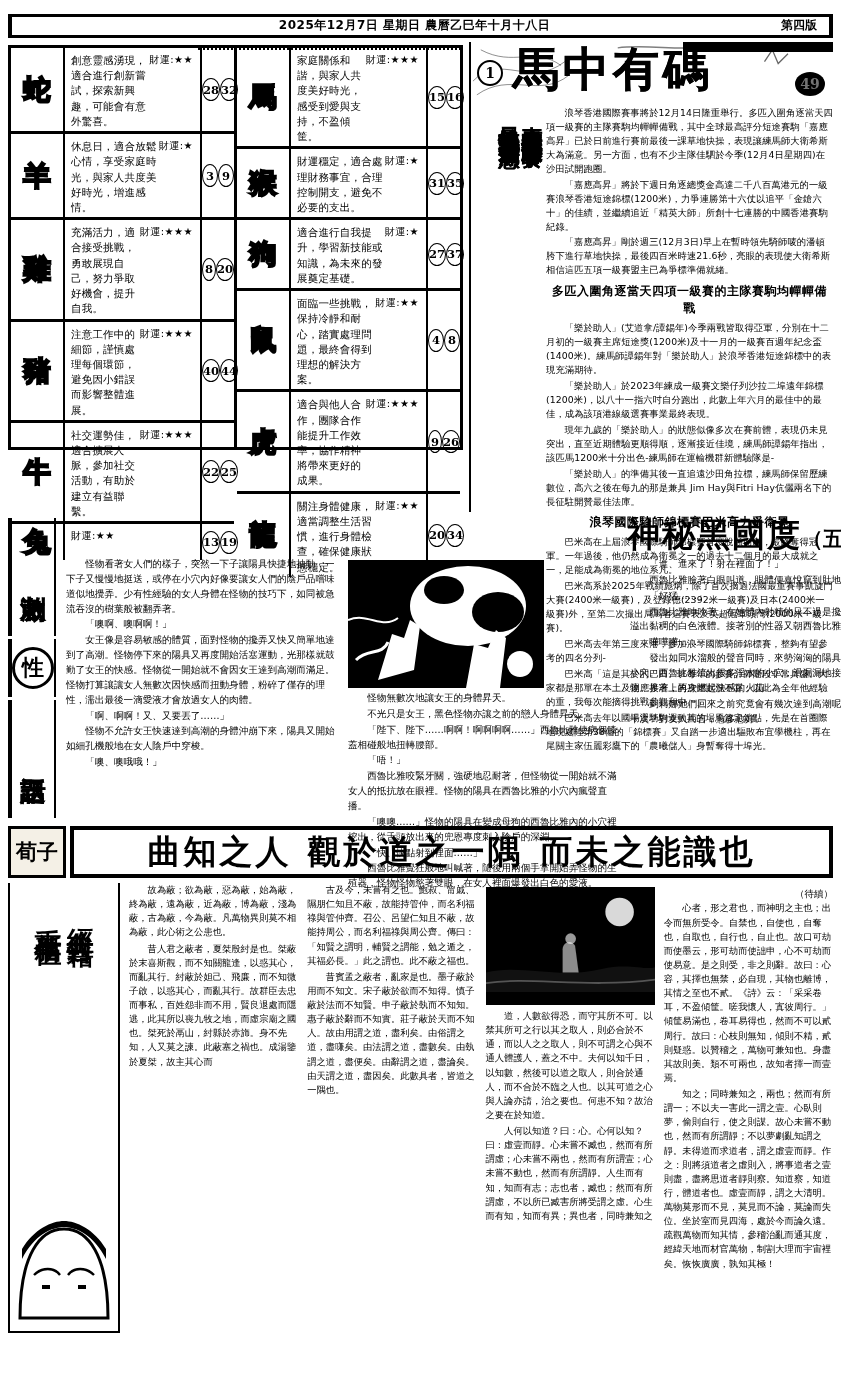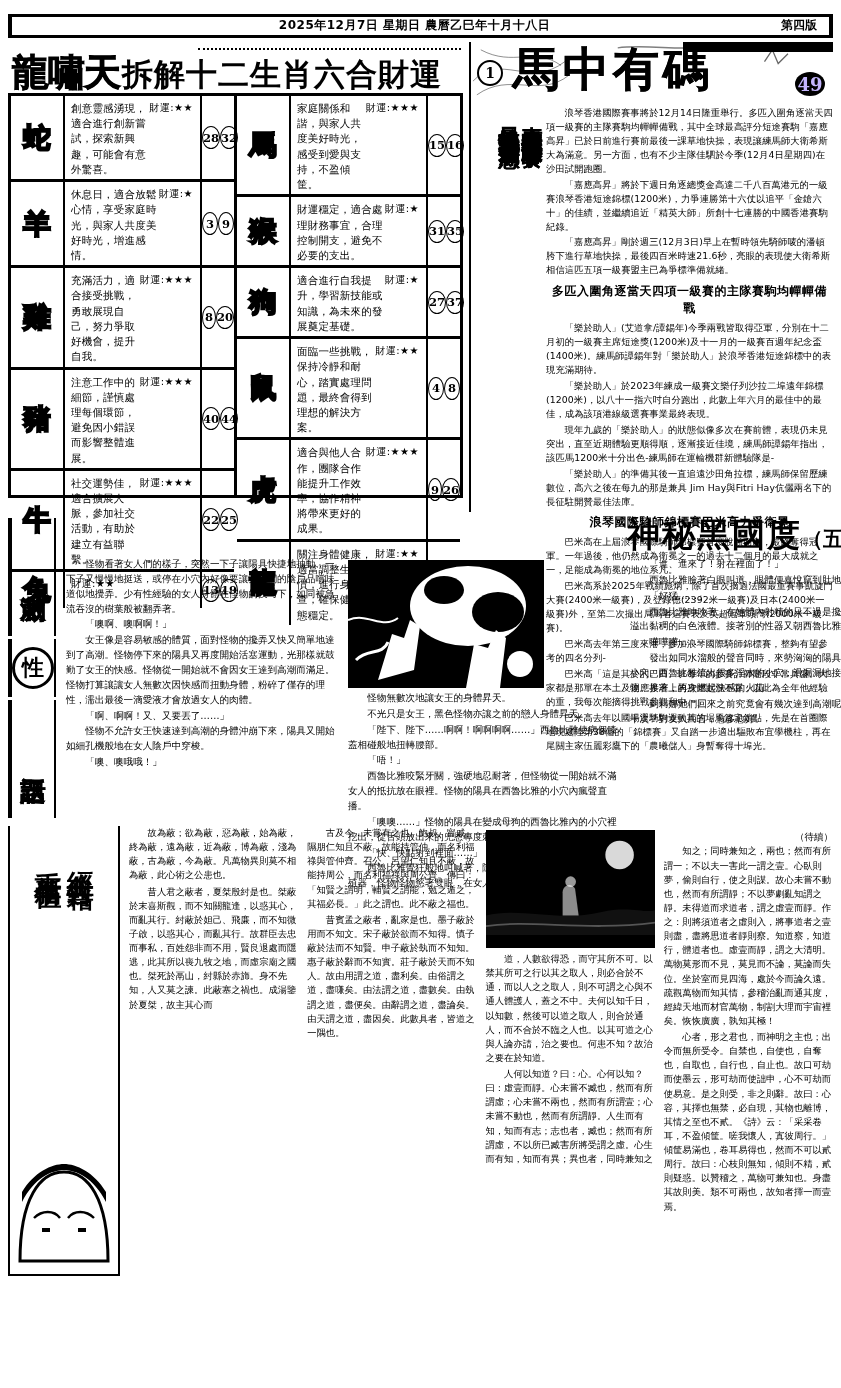--- a/index.html
+++ b/index.html
@@ -91,23 +91,23 @@
     font-family:"DejaVu Serif","Liberation Serif",serif;
   }
   .ma-title {
     position:absolute; left:42px; top:2px;
     font-family:"DejaVu Serif","Liberation Serif",serif;
     font-weight:bold; font-size:46px; letter-spacing:4px; line-height:1.1;
     -webkit-text-stroke:.5px #000;
   }
   .ma-badge2 {
     position:absolute; right:8px; top:30px; width:30px; height:24px;
-    background:#000; color:#c4b5fd; border-radius:50%;
+    background:#000; color:#737373; border-radius:50%;
     display:flex; align-items:center; justify-content:center;
-    font-size:18px; font-weight:bold;
+    font-size:14px; font-weight:bold;
     font-family:"DejaVu Serif","Liberation Serif",serif;
   }
   .ma-blackbar{ position:absolute; right:0; top:0; width:150px; height:10px; background:#000;}
 
   .ma-content { display:flex; height:400px; padding-top:2px; }
   .ma-vtitle {
     width:72px; display:flex; flex-direction:row-reverse; gap:1px; padding-top:4px;
   }
   .ma-vcol {
     writing-mode: vertical-rl; text-orientation: upright;
@@ -202,24 +202,20 @@
 
   <div class="masthead">
     <div class="md-date">2025年12月7日  星期日   農曆乙巳年十月十八日</div>
     <div class="md-page">第四版</div>
   </div>
 
   <div class="top-region">
 
     <div class="zodiac-block">
       <div class="zt-rule"></div>
-      <div class="zodiac-title">
-        <span class="zt-main">龍嘯天</span>
-        <span class="zt-sub">拆解十二生肖六合財運</span>
-      </div>
       <div class="zodiac-table" id="zodiac-table">
           <div class="z-col">
             <div class="z-row">
               <div class="z-sign">蛇</div>
               <div class="z-body">
                 <div class="z-text">創意靈感湧現，適合進行創新嘗試，探索新興趣，可能會有意外驚喜。</div>
                 <div class="z-luck">財運:★★</div>
               </div>
               <div class="z-nums">
                 <div class="z-num">28</div>
@@ -444,20 +440,28 @@
             <p>發出如同水溜般的聲音同時，來勢洶洶的陽具插入了女人的小穴。西魯比雅流出很多淫水的小穴，滑漏漏地接受了新的入侵物。接著，再次燃起快感的火苗。</p>
             <p>到莉娜她們回來之前究竟會有幾次達到高潮呢？一百次？一千次？對女人而言，愈多愈好。</p>
           </div>
       </div>
       <div class="mid-end">＜待續＞</div>
       <div class="mid-author">■魯蘭</div>
     </div>
   </div>
 
   <div class="bot-region">
+    <div class="bot-head">
+      <div class="xz-stamp">荀子</div>
+      <div class="xz-banner" id="xz-banner">
+          <span>曲知之人</span>
+          <span>觀於道之一隅</span>
+          <span>而未之能識也</span>
+        </div>
+    </div>
 
     <div class="bot-body">
       <div class="xz-rail">
         <div class="xz-vtitle">
           <div class="xz-vcol">經典古籍</div>
           <div class="xz-vcol">重新估值</div>
         </div>
         <div class="xz-face">
           <svg viewBox="0 0 108 110" preserveAspectRatio="none">
             <rect width="108" height="110" fill="#fff"></rect>
@@ -489,20 +493,20 @@
               <path d="M86 96 L86 70 C86 62, 96 58, 100 66 L104 96 Z" fill="#fff" opacity=".55"></path>
               <circle cx="95" cy="58" r="6" fill="#fff" opacity=".6"></circle>
               <path d="M0 108 C50 100, 110 114, 190 104" stroke="#555" stroke-width="2" fill="none"></path>
             </svg>
           </div>
         <p>道，人數欲得恐，而守其所不可。以禁其所可之行以其之取人，則必合於不通，而以人之之取人，則不可謂之心與不通人體護人，蓋之不中。夫何以知千日，以知數，然後可以道之取人，則合於通人，而不合於不臨之人也。以其可道之心與人論亦請，治之要也。何患不知？故治之要在於知道。</p>
             <p>人何以知道？曰：心。心何以知？曰：虛壹而靜。心未嘗不臧也，然而有所謂虛；心未嘗不兩也，然而有所謂壹；心未嘗不動也，然而有所謂靜。人生而有知，知而有志；志也者，臧也；然而有所謂虛，不以所已臧害所將受謂之虛。心生而有知，知而有異；異也者，同時兼知之</p>
           </div>
         <div class="xz-col" id="xz4">
           <div class="xz-end">（待續）</div>
-        <p>知之；同時兼知之，兩也；然而有所謂一；不以夫一害此一謂之壹。心臥則夢，偷則自行，使之則謀。故心未嘗不動也，然而有所謂靜；不以夢劇亂知謂之靜。未得道而求道者，謂之虛壹而靜。作之：則將須道者之虛則入，將事道者之壹則盡，盡將思道者靜則察。知道察，知道行，體道者也。虛壹而靜，謂之大清明。萬物莫形而不見，莫見而不論，莫論而失位。坐於室而見四海，處於今而論久遠。疏觀萬物而知其情，參稽治亂而通其度，經緯天地而材官萬物，制割大理而宇宙裡矣。恢恢廣廣，孰知其極！</p>
-            <p>心者，形之君也，而神明之主也；出令而無所受令。自禁也，自使也，自奪也，自取也，自行也，自止也。故口可劫而使墨云，形可劫而使詘申，心不可劫而使易意。是之則受，非之則辭。故曰：心容，其擇也無禁，必自現，其物也離博，其情之至也不貳。《詩》云：「采采卷耳，不盈傾筐。嗟我懷人，寘彼周行。」傾筐易滿也，卷耳易得也，然而不可以貳周行。故曰：心枝則無知，傾則不精，貳則疑惑。以贊稽之，萬物可兼知也。身盡其故則美。類不可兩也，故知者擇一而壹焉。</p>
+        <p>心者，形之君也，而神明之主也；出令而無所受令。自禁也，自使也，自奪也，自取也，自行也，自止也。故口可劫而使墨云，形可劫而使詘申，心不可劫而使易意。是之則受，非之則辭。故曰：心容，其擇也無禁，必自現，其物也離博，其情之至也不貳。《詩》云：「采采卷耳，不盈傾筐。嗟我懷人，寘彼周行。」傾筐易滿也，卷耳易得也，然而不可以貳周行。故曰：心枝則無知，傾則不精，貳則疑惑。以贊稽之，萬物可兼知也。身盡其故則美。類不可兩也，故知者擇一而壹焉。</p>
+            <p>知之；同時兼知之，兩也；然而有所謂一；不以夫一害此一謂之壹。心臥則夢，偷則自行，使之則謀。故心未嘗不動也，然而有所謂靜；不以夢劇亂知謂之靜。未得道而求道者，謂之虛壹而靜。作之：則將須道者之虛則入，將事道者之壹則盡，盡將思道者靜則察。知道察，知道行，體道者也。虛壹而靜，謂之大清明。萬物莫形而不見，莫見而不論，莫論而失位。坐於室而見四海，處於今而論久遠。疏觀萬物而知其情，參稽治亂而通其度，經緯天地而材官萬物，制割大理而宇宙裡矣。恢恢廣廣，孰知其極！</p>
           </div>
       </div>
     </div>
   </div>
 
 </div>
 
 </body></html>

